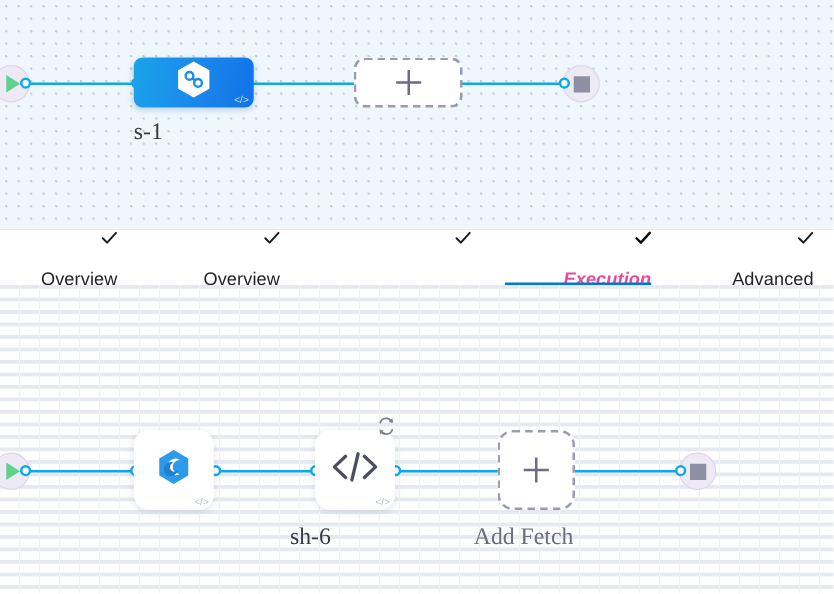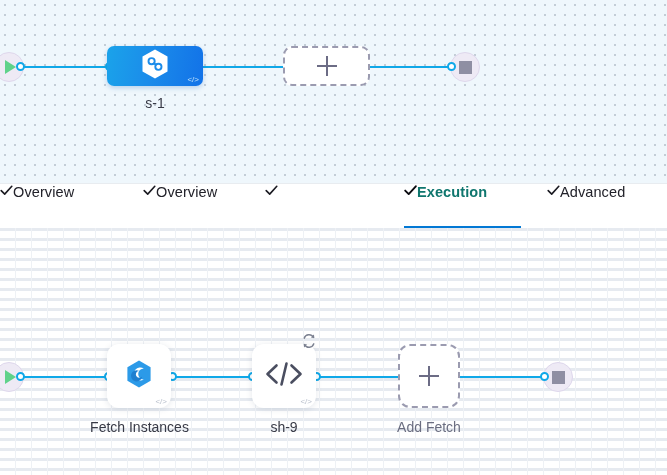--- a/index.html
+++ b/index.html
@@ -38,31 +38,31 @@
 
   
   .tabbar{
     position:absolute;left:0;top:183px;width:667px;height:45px;
     background:#ffffff;
     border-top:1px solid #e8ecf0;
     display:flex;align-items:center;
   }
   .tab{
     position:absolute;top:0;height:45px;
-    display:flex;align-items:flex-start;gap:0;
-    cursor:pointer;user-select:none;
+    display:flex;align-items:flex-end;gap:19px;
+    cursor:pointer;user-select:none;flex-direction:column;
   }
   .tab .tick{
     width:13px;height:13px;flex:0 0 13px;position:relative;display:block;
   }
   .tab .tick svg{display:block;width:13px;height:13px;}
   .tab .tlabel{
     font-size:14.5px;color:#22222a;letter-spacing:0.1px;white-space:nowrap;
   }
-  .tab.active .tlabel{font-weight:bold;color:#0f766e;}
+  .tab.active .tlabel{font-weight:bold;color:#ec4899;font-style:italic;}
   .tab .underline{
     position:absolute;left:0;right:0;bottom:0;height:3px;background:#0278d4;display:none;
   }
   .tab.active .underline{display:block;}
 
   
   .edge{position:absolute;height:2px;background:#0fa8e8;}
   .port{
     position:absolute;width:9px;height:9px;border-radius:50%;
     background:#ffffff;border:2px solid #0fa8e8;box-sizing:border-box;
@@ -113,22 +113,22 @@
   .add-box .plus{
     position:relative;width:20px;height:20px;
   }
   .add-box .plus::before,.add-box .plus::after{
     content:"";position:absolute;background:#6c6c85;
   }
   .add-box .plus::before{left:9px;top:0;width:2px;height:20px;}
   .add-box .plus::after{top:9px;left:0;height:2px;width:20px;}
 
   .node-label{
-    position:absolute;text-align:center;font-size:14px;color:#383a46;
-    white-space:nowrap;user-select:none;
+    position:absolute;text-align:left;font-size:19px;color:#383a46;
+    white-space:nowrap;user-select:none;font-family:Liberation Serif, serif;
   }
   .node-label.muted{color:#6a6d80;}
 </style>
 </head>
 <body>
 
 <div class="app">
 
   <div class="canvas canvas-stages">
 
@@ -236,21 +236,20 @@
       <span class="ico">
         <svg width="28" height="30" viewBox="0 0 28 30">
           <path d="M14 1.4 L25.6 8.2 L25.6 21.8 L14 28.6 L2.4 21.8 L2.4 8.2 Z" fill="#2c9ae8"></path>
           <path d="M18.8 9.4 a6.6 6.6 0 1 0 0 11.2 a4.6 4.6 0 1 1 0 -11.2 z" fill="#ffffff"></path>
           <path d="M13.9 11.7 a3.6 3.6 0 1 0 3.2 6.0 a5.6 5.6 0 1 1 -3.2 -6.0 z" fill="#1f7fd0"></path>
         </svg>
       </span>
       <span class="corner-code on-white">&lt;/&gt;</span>
     </div>
     <div class="port" style="left:168px;top:144px;"></div>
-    <div class="node-label" style="left:72px;top:191px;width:135px;">Fetch Instances</div>
 
     <div class="port" style="left:248px;top:144px;"></div>
     <div class="step-node" style="left:252px;top:116px;">
       <span class="loop-badge">
         <svg width="18" height="18" viewBox="0 0 18 18">
           <g fill="none" stroke="#7b8090" stroke-width="1.4" stroke-linecap="round">
             <path d="M4.2 6.2 A5 5 0 0 1 13.4 5.4"></path>
             <path d="M13.8 11.8 A5 5 0 0 1 4.6 12.6"></path>
           </g>
           <path d="M13.9 2.4 L14.4 5.9 L10.9 5.6 Z" fill="#7b8090"></path>
@@ -262,21 +261,21 @@
           <g fill="none" stroke="#4a4e60" stroke-width="2.6" stroke-linecap="round" stroke-linejoin="round">
             <path d="M12.5 4.5 L3.5 13 L12.5 21.5"></path>
             <path d="M27.5 4.5 L36.5 13 L27.5 21.5"></path>
             <path d="M22.5 2.5 L17.5 23.5"></path>
           </g>
         </svg>
       </span>
       <span class="corner-code on-white">&lt;/&gt;</span>
     </div>
     <div class="port" style="left:312px;top:144px;"></div>
-    <div class="node-label" style="left:232px;top:191px;width:104px;">sh-9</div>
+    <div class="node-label" style="left:232px;top:191px;width:104px;">sh-6</div>
 
     <div class="add-box" style="left:398px;top:116px;width:62px;height:64px;border-radius:12px;">
       <span class="plus"></span>
     </div>
     <div class="node-label muted" style="left:379px;top:191px;width:100px;">Add Fetch</div>
 
     <div class="port" style="left:540px;top:144px;"></div>
     <div class="terminal" style="left:543px;top:134px;">
       <div class="stop-sq"></div>
     </div>

